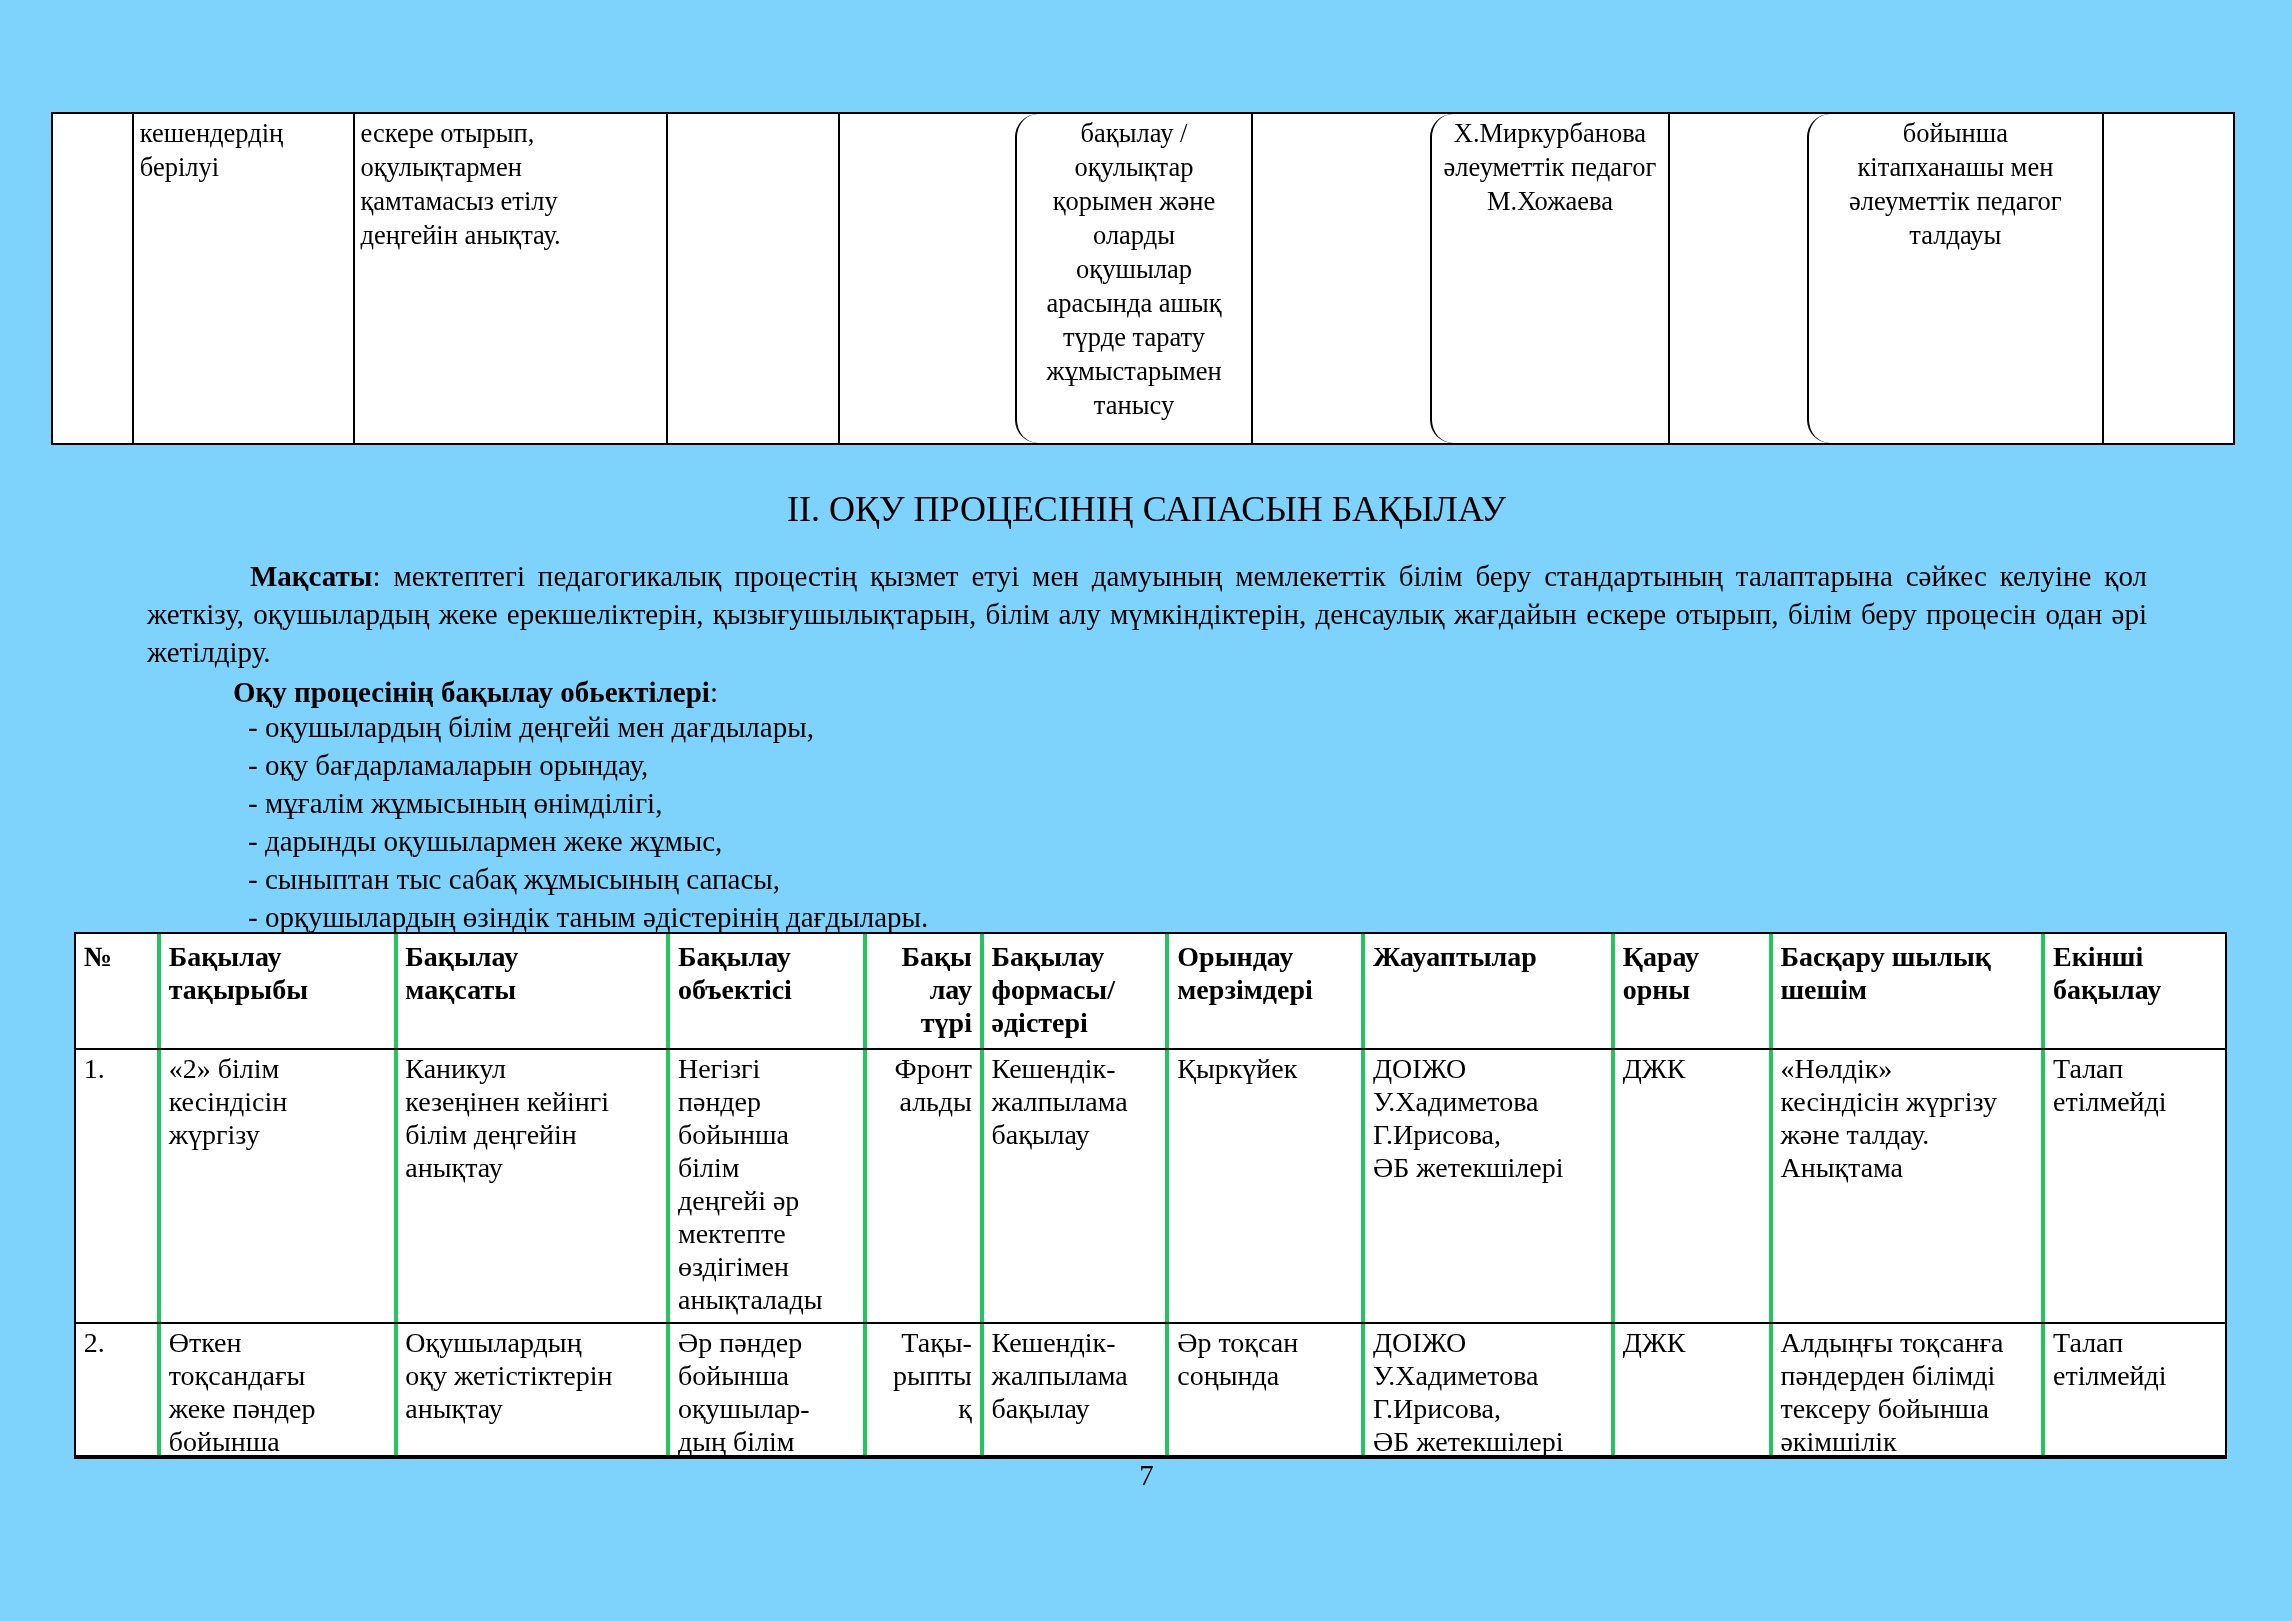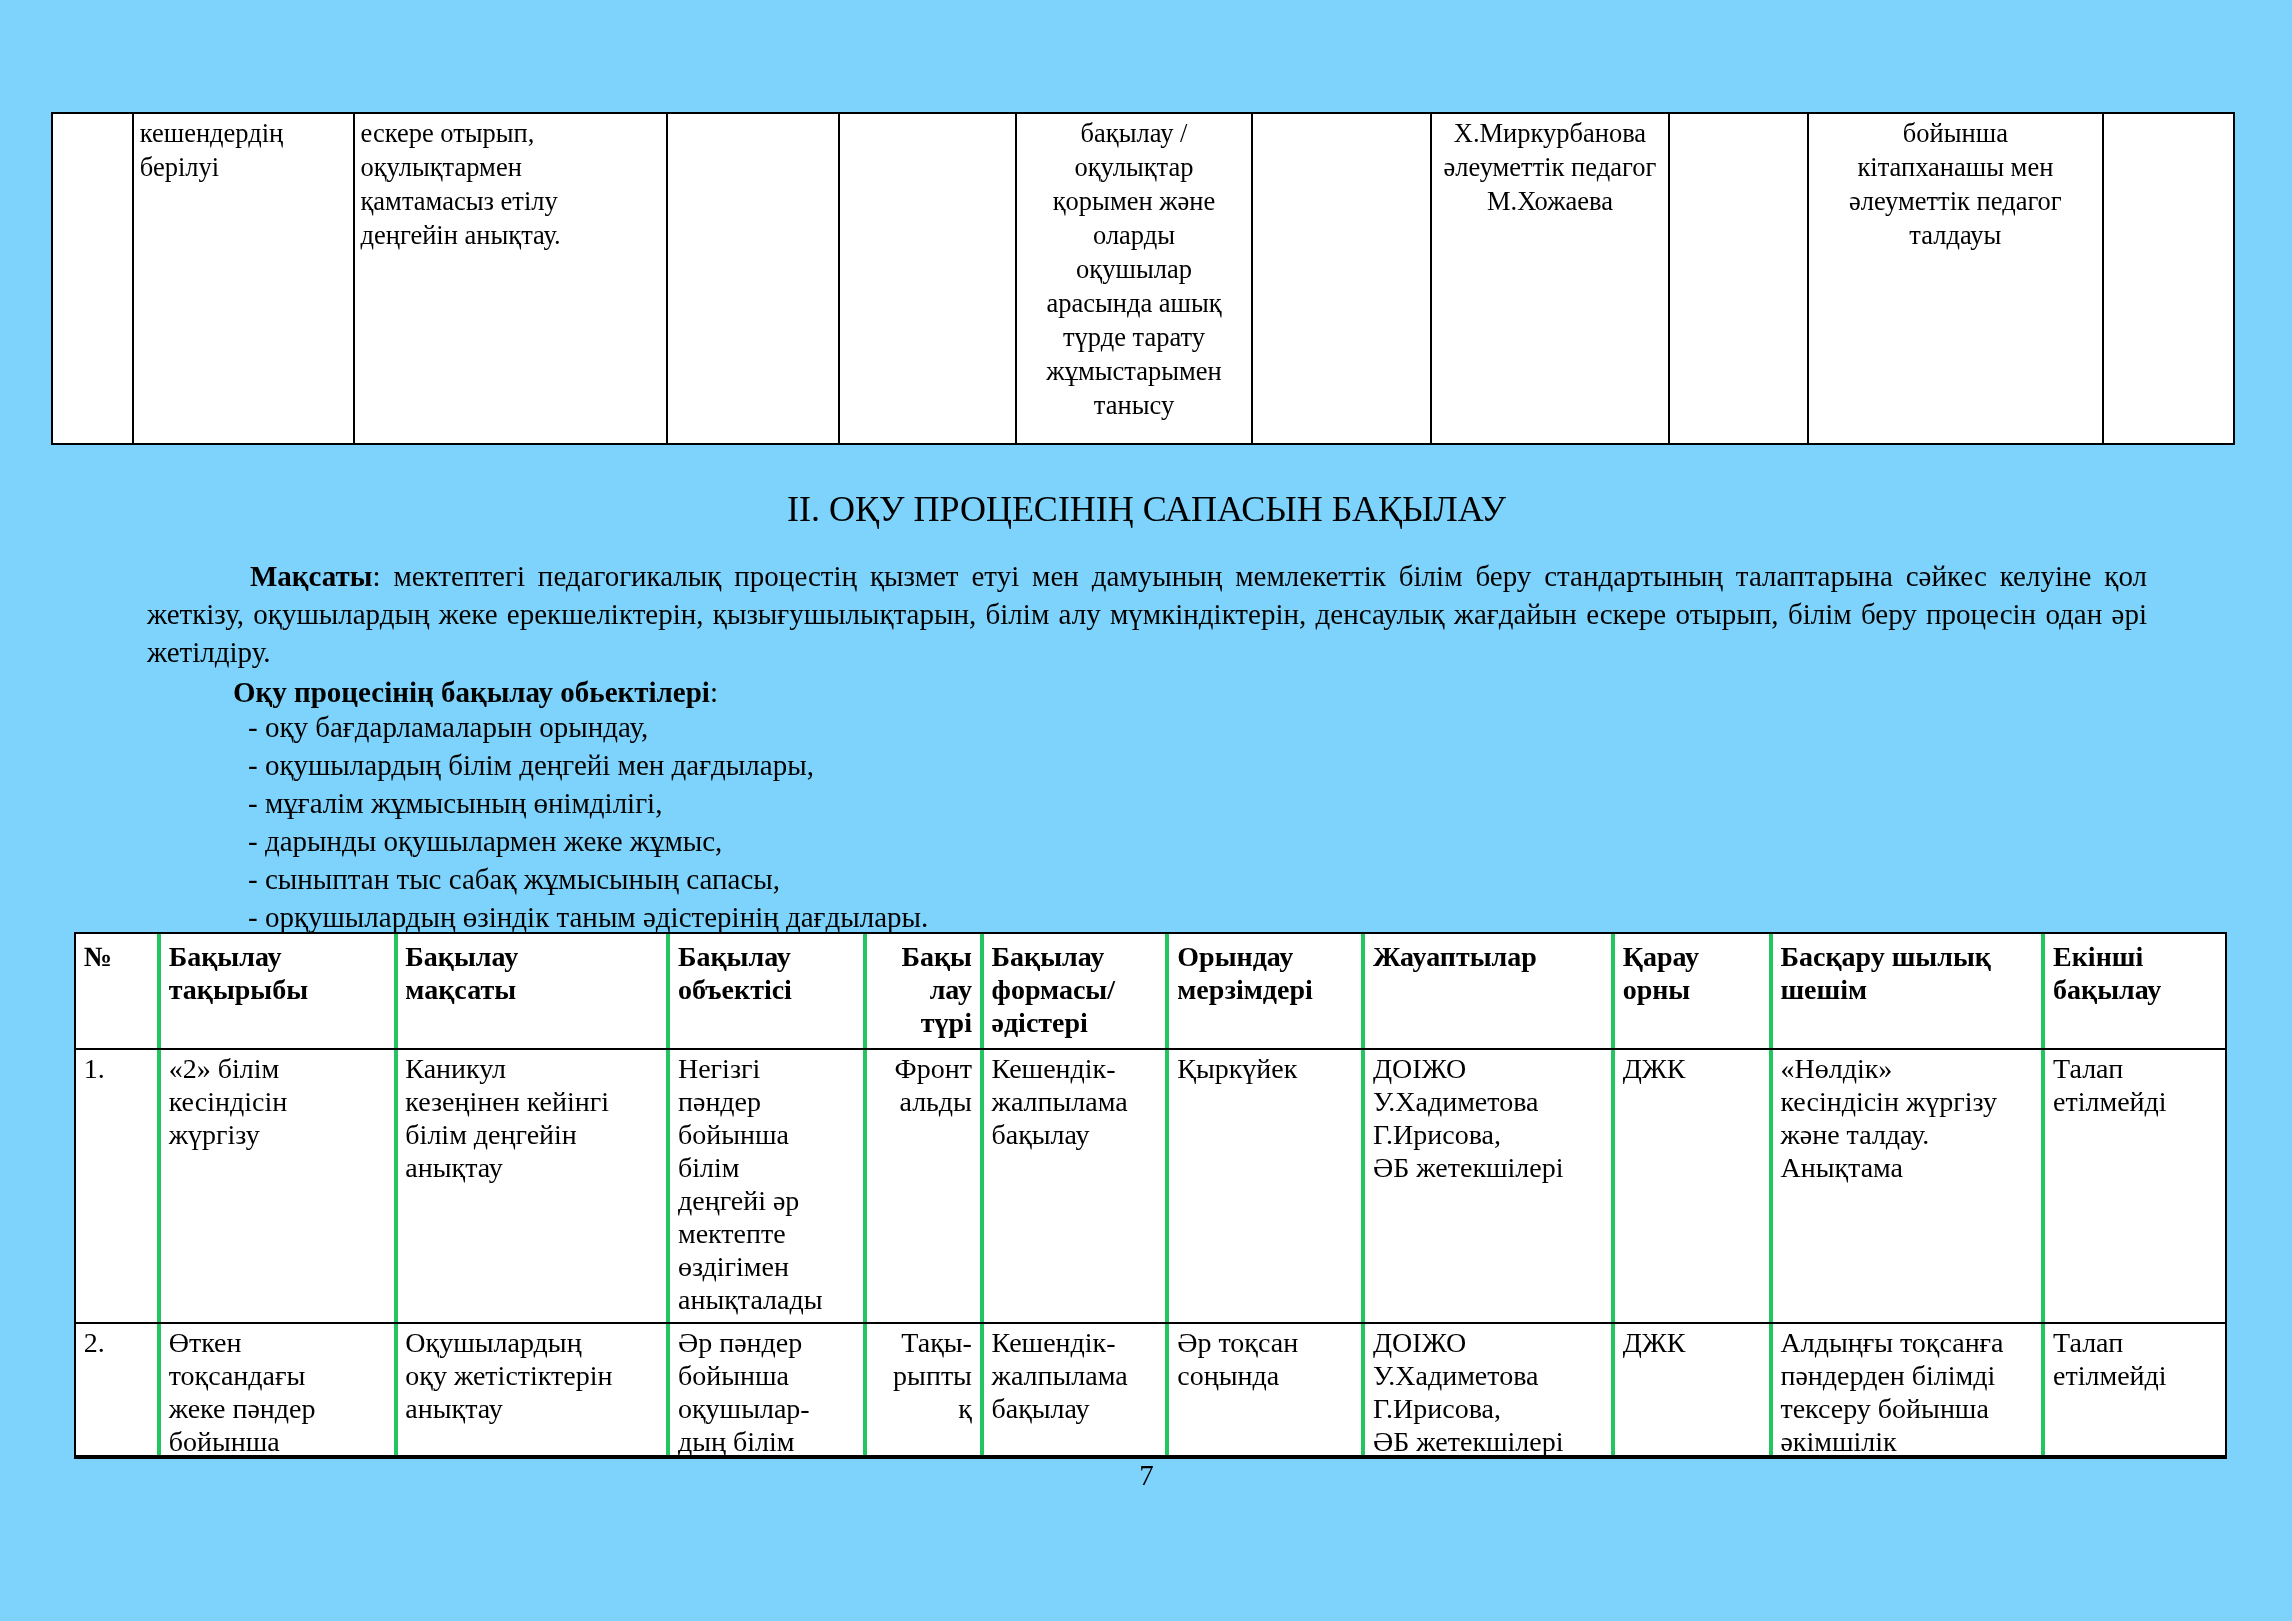--- a/index.html
+++ b/index.html
@@ -22,21 +22,21 @@
   }
   .t1 .cell {
     box-sizing:border-box;
     border-left:2px solid #000;
     padding:2px 5.9px;
     font-size:26.5px; line-height:34px;
     white-space:pre-line;
     overflow:hidden;
   }
   .t1 .cell:first-child { border-left:none; }
-  .center { text-align:center; }
+  .center { text-align:center;border-radius:23px; }
   
   .heading {
     position:absolute; left:0; top:488px; width:2293px;
     margin:0; text-align:center;
     font-size:36px; font-weight:normal;
   }
   .para {
     position:absolute; left:147px; top:557px; width:2000px;
     font-size:29px; line-height:38px;
     text-align:justify;
@@ -120,22 +120,22 @@
     <div class="cell" style="width:131px"></div>
   </div>
 
   <h1 class="heading">II. ОҚУ ПРОЦЕСІНІҢ САПАСЫН БАҚЫЛАУ</h1>
 
   <div class="para"><span class="b">Мақсаты</span><span>: мектептегі педагогикалық процестің қызмет етуі мен дамуының мемлекеттік білім беру стандартының талаптарына сәйкес келуіне қол жеткізу, оқушылардың жеке ерекшеліктерін, қызығушылықтарын, білім алу мүмкіндіктерін, денсаулық жағдайын ескере отырып, білім беру процесін одан әрі жетілдіру.</span></div>
 
   <div class="objects"><span class="b">Оқу процесінің бақылау обьектілері</span><span>:</span></div>
 
   <div class="list">
+    <div>- оқушылардың білім деңгейі мен дағдылары,</div>
     <div>- оқу бағдарламаларын орындау,</div>
-    <div>- оқушылардың білім деңгейі мен дағдылары,</div>
     <div>- мұғалім жұмысының өнімділігі,</div>
     <div>- дарынды оқушылармен жеке жұмыс,</div>
     <div>- сыныптан тыс сабақ жұмысының сапасы,</div>
     <div>- орқушылардың өзіндік таным әдістерінің дағдылары.</div>
   </div>
 
   <div class="t2">
     <div class="row hrow">
       <div class="cell c0">№</div>
       <div class="cell c1">Бақылау

